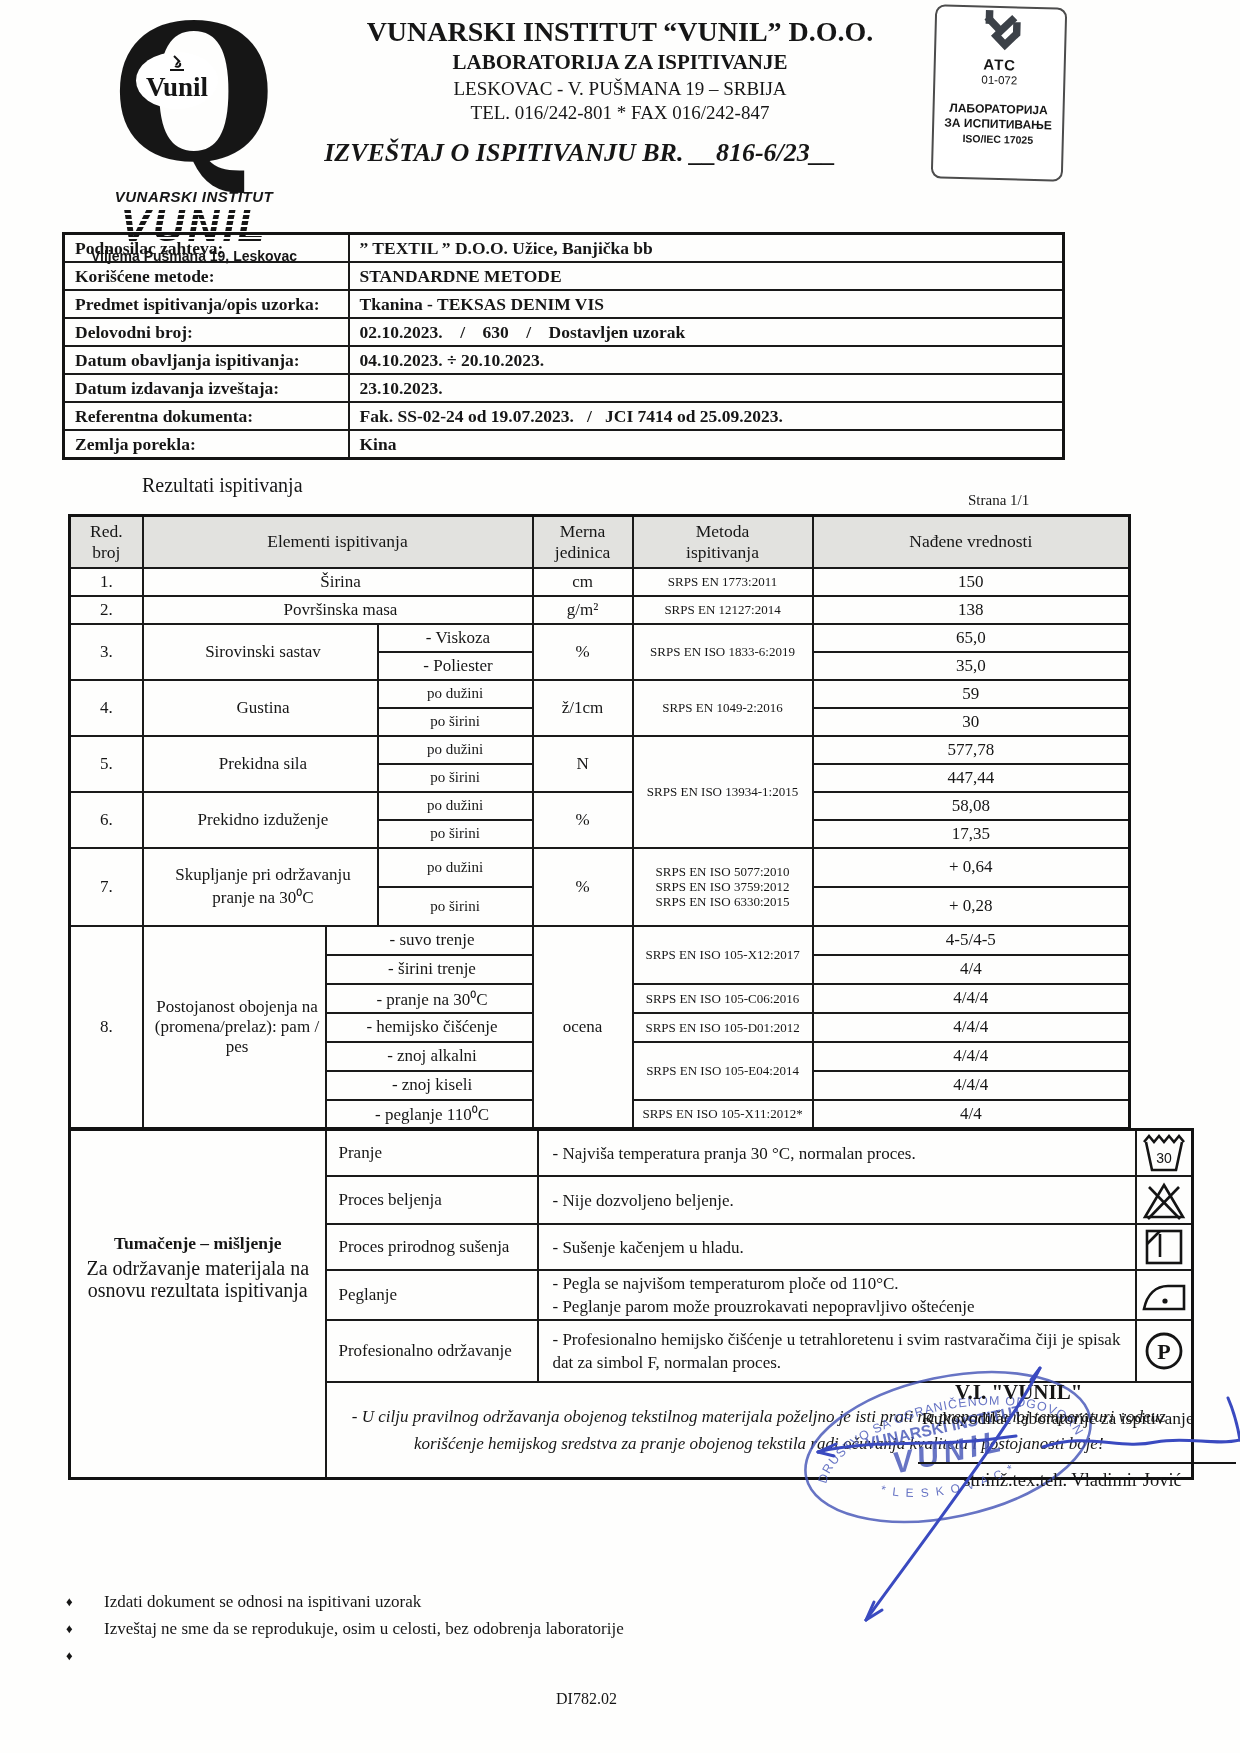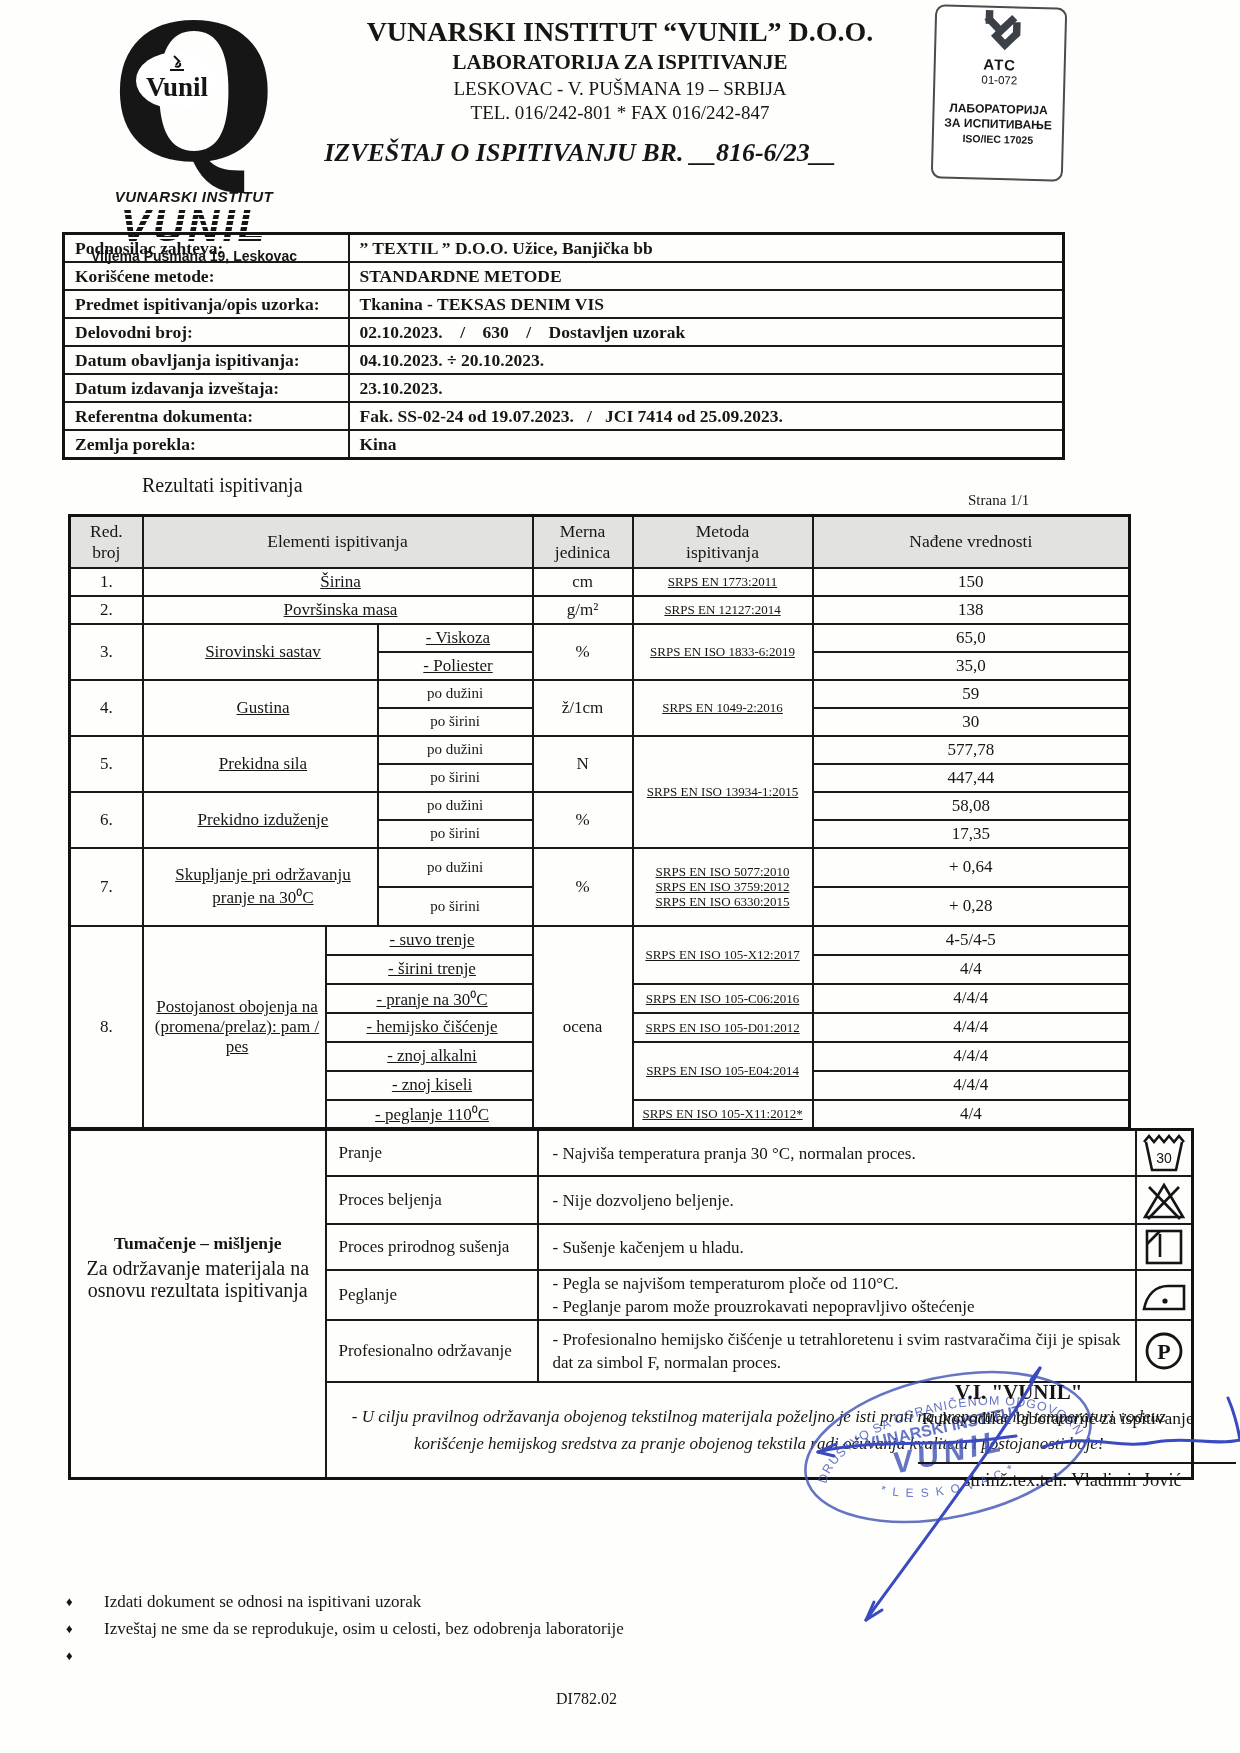--- a/index.html
+++ b/index.html
@@ -47,22 +47,22 @@
   .tables{position:absolute;left:68px;top:514px;}
   table.grid{border-collapse:collapse;table-layout:fixed;}
   table.grid td{border:2px solid #1a1a1a;text-align:center;vertical-align:middle;
                 font-size:17px;padding:1px 4px;overflow:hidden;}
   .results{width:1060px;border:3px solid #121212;}
   .results tr{height:28px;}
   .results tr.thead{height:52px;}
   .results tr.tall{height:39px;}
   .results tr.r8{height:29px;}
   .results .thead td{background:#e2e2df;font-size:17.5px;}
-  .tl{text-align:center;padding-left:10px !important;text-decoration:underline;}
-  .m{font-size:13px !important;line-height:15px;text-decoration:underline;}
+  .tl{text-align:center;padding-left:10px !important;}
+  .m{font-size:13px !important;line-height:15px;}
   .subq{font-size:15px !important;}
   
   .care{width:1123px;border:3px solid #121212;margin-top:-2px;}
   .care td{font-size:17.5px;}
   .care .interp{text-align:center;padding:0 8px 74px 8px;}
   .care .interp .t{font-weight:bold;font-size:17.5px;}
   .care .interp .s{font-size:20px;margin-top:3px;line-height:22px;}
   .care .prop{text-align:left;padding-left:12px;}
   .care .desc{text-align:left;padding-left:14px;line-height:23px;}
   .care .icel{padding:2px;}

